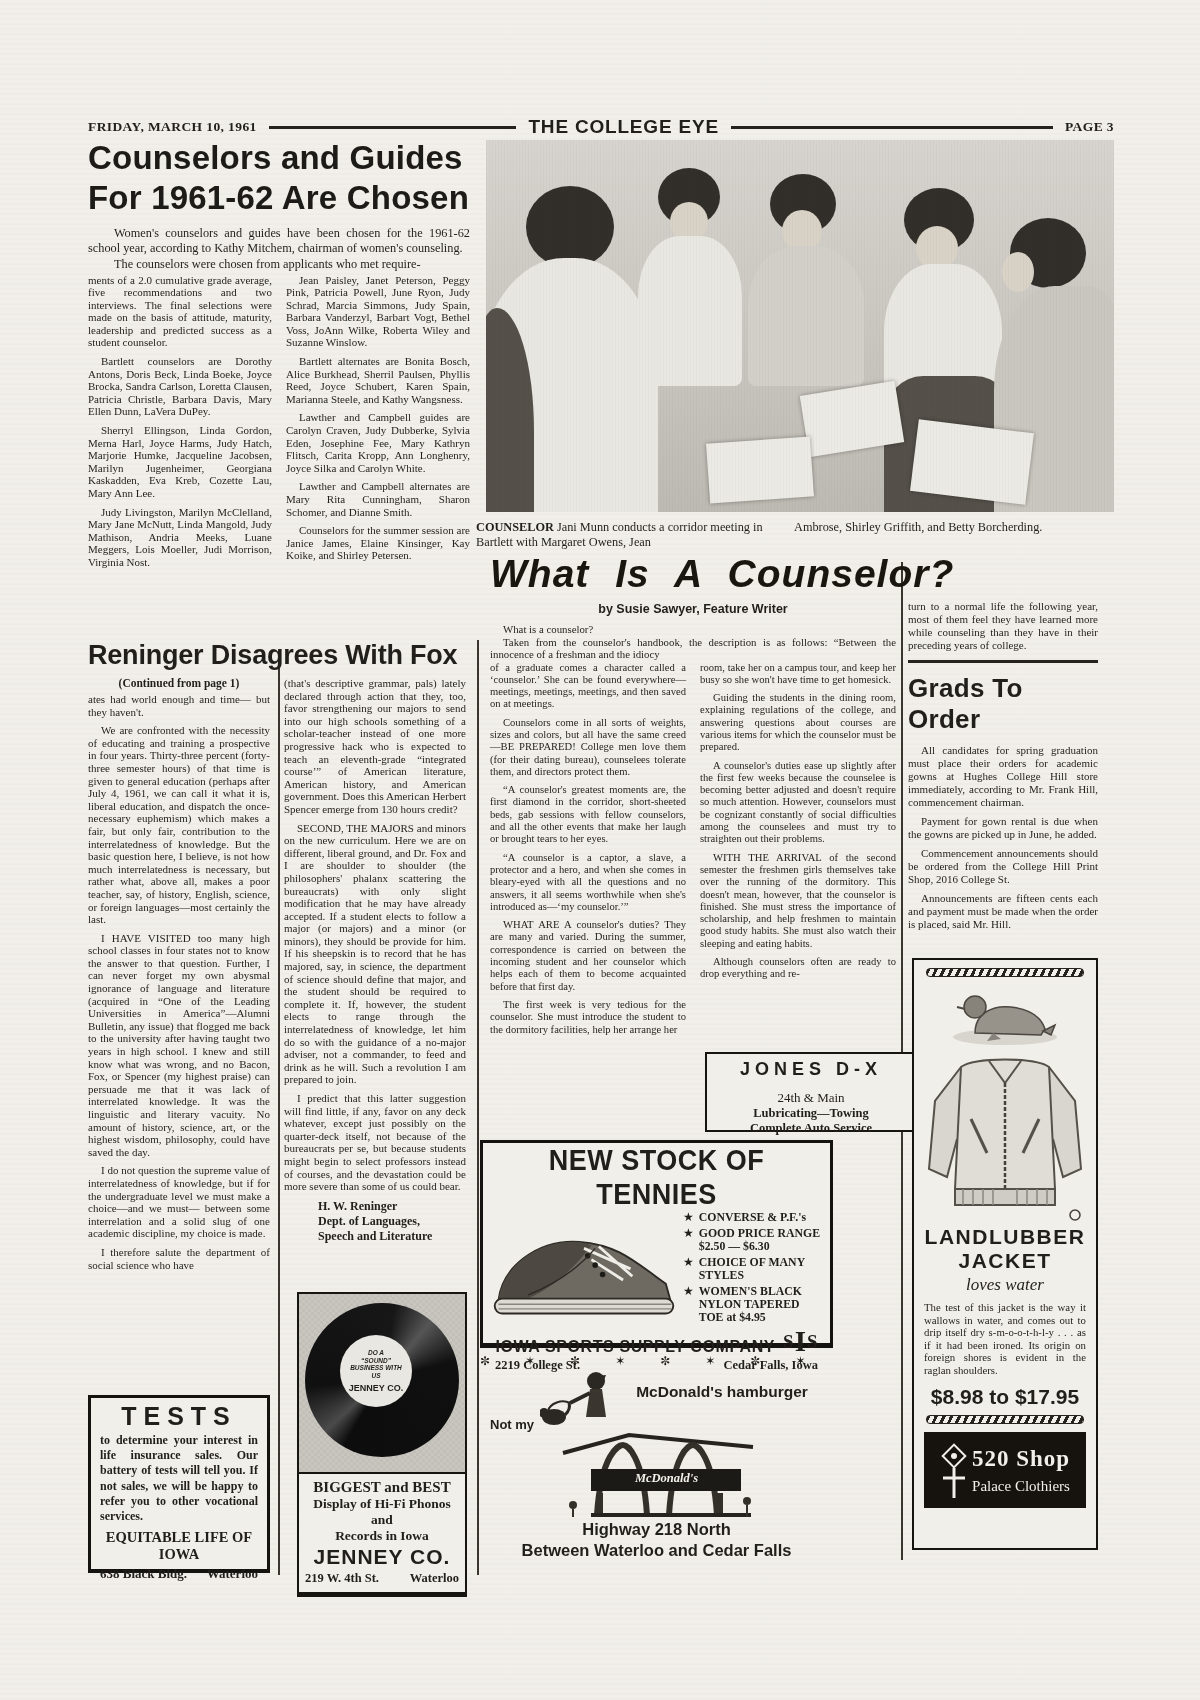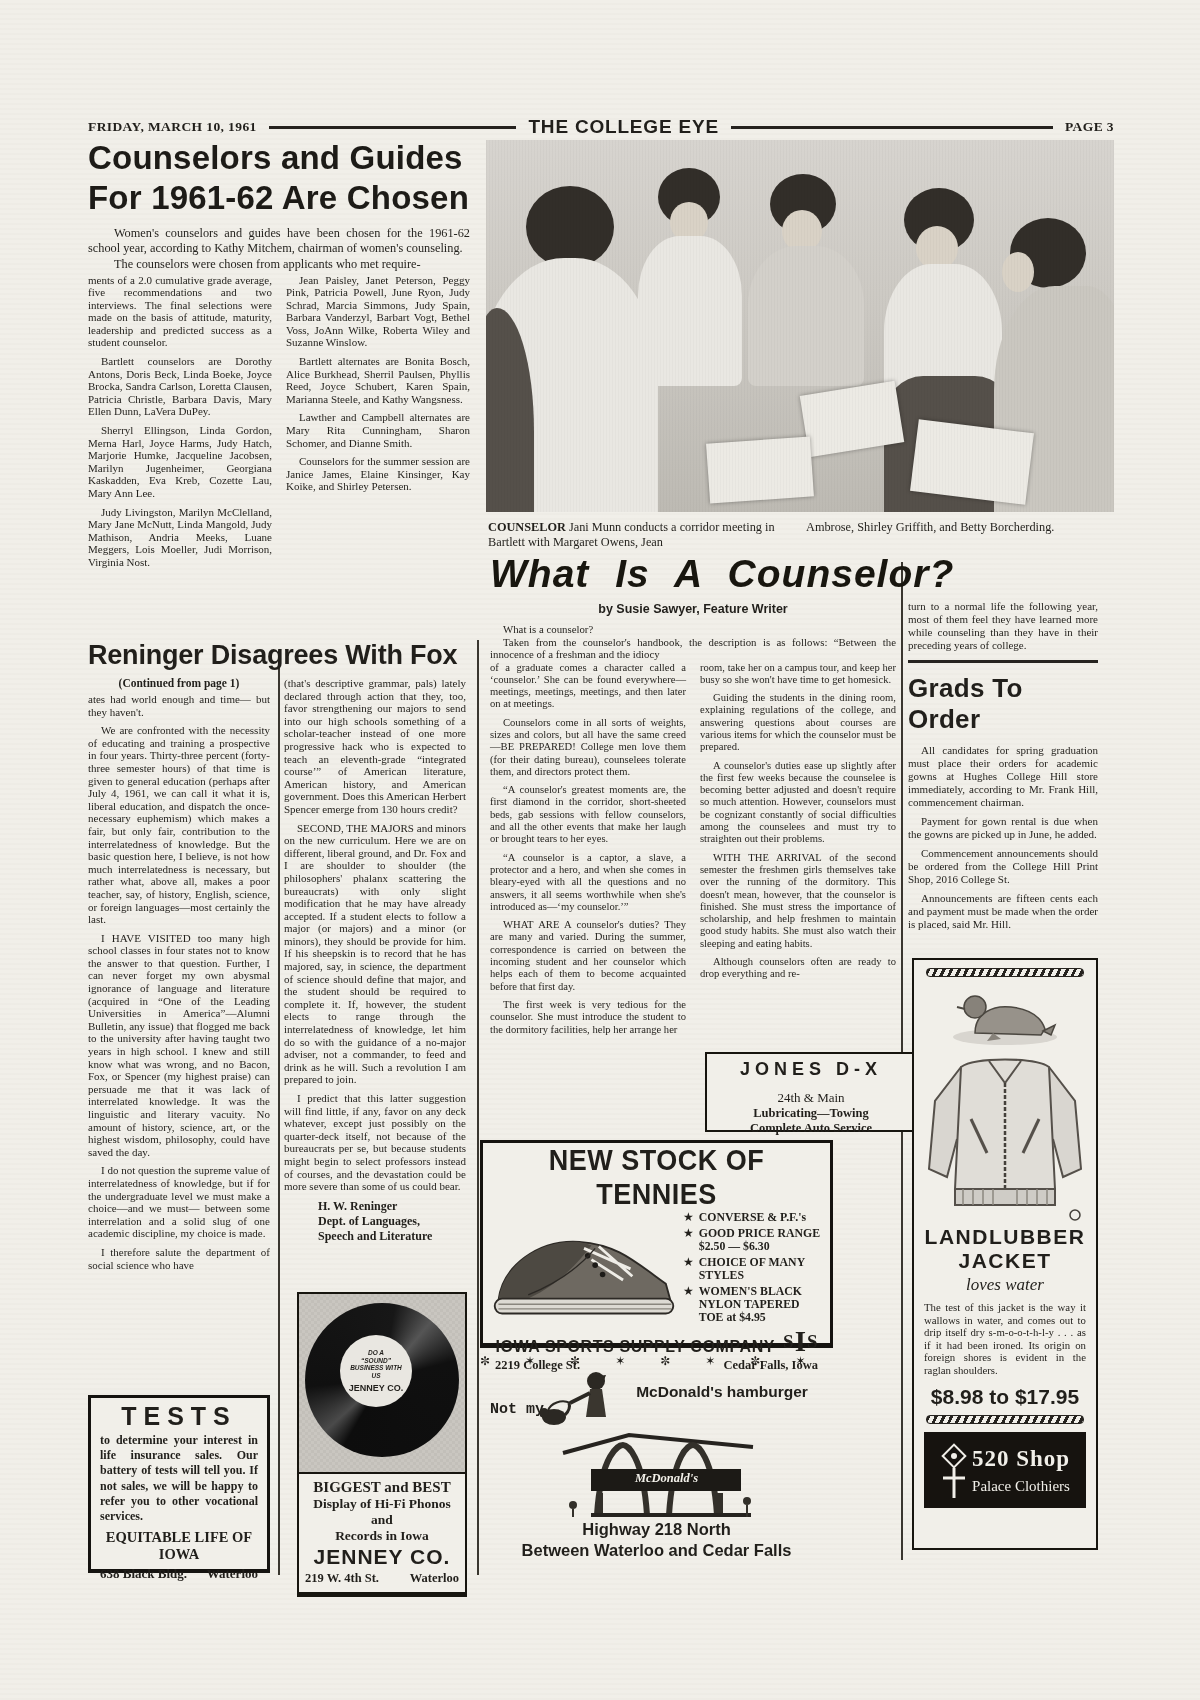--- a/index.html
+++ b/index.html
@@ -27,21 +27,21 @@
   #counselors{position:absolute;left:88px;top:138px;width:382px;}
   .art-hl{font-family:"Liberation Sans",sans-serif;font-size:33px;line-height:40px;font-weight:700;letter-spacing:.2px;margin:0 0 8px;color:#1d1b17;}
   #counselors .lead{font-size:12.3px;line-height:14.5px;text-align:justify;text-indent:26px;margin:0 0 2px;}
   #counselors .col{width:184px;}
   
   #photo{position:absolute;left:486px;top:140px;width:628px;height:372px;overflow:hidden;
          background:linear-gradient(180deg,#d7d4cf 0%,#ccc9c3 45%,#bdbab3 100%);}
   #photo .grain{position:absolute;inset:0;background:repeating-linear-gradient(90deg, rgba(0,0,0,.025) 0 1px, transparent 1px 3px);}
   .ph{position:absolute;}
   
-  #caption{position:absolute;left:488px;top:520px;width:626px;display:flex;gap:26px;font-size:12.3px;line-height:15px;}
+  #caption{position:absolute;left:476px;top:520px;width:626px;display:flex;gap:26px;font-size:12.3px;line-height:15px;}
   #caption .cap-l{width:292px;}
   #caption .cap-r{flex:1;}
   .cap-bold{font-weight:700;}
   
   #feature-hl{position:absolute;left:490px;top:552px;width:606px;font-family:"Liberation Sans",sans-serif;
       font-size:39px;font-weight:700;font-style:italic;letter-spacing:1px;word-spacing:14px;color:#18160f;}
   #feature-main{position:absolute;left:490px;top:602px;width:406px;}
   #feature-main .byline{text-align:center;font-weight:700;font-size:12.5px;margin:0 0 7px;font-family:"Liberation Sans",sans-serif;}
   #feature-main .intro{font-size:10.8px;line-height:12.5px;text-align:justify;margin:0;}
   #feature-main .cols{margin-top:1px;}
@@ -67,21 +67,21 @@
   .tn-company{display:flex;justify-content:center;align-items:flex-end;gap:8px;margin-top:0;}
   .tn-company .cname{font-family:"Liberation Sans",sans-serif;font-weight:700;font-size:16px;letter-spacing:.6px;}
   .sis{font-weight:700;line-height:1;}
   .sis .s{font-size:19px;}
   .sis .i{font-size:29px;vertical-align:-3px;padding:0 1px;}
   .tn-addr{display:flex;justify-content:space-between;font-weight:700;font-size:12.5px;margin-top:2px;padding:0 4px;}
   
   #mcd{position:absolute;left:480px;top:1354px;width:353px;height:212px;}
   .mcd-stars{font-size:12px;letter-spacing:16px;text-align:center;white-space:nowrap;overflow:hidden;color:#2a2archive823;}
   .mcd-mid{position:relative;height:58px;}
-  .mcd-notmy{position:absolute;left:10px;top:32px;font-family:Liberation Mono, monospace;font-weight:700;font-size:15px;}
+  .mcd-notmy{position:absolute;left:10px;top:48px;font-family:Liberation Sans, sans-serif;font-weight:700;font-size:13px;}
   .mcd-boy{position:absolute;left:60px;top:0;}
   .mcd-prod{position:absolute;left:152px;top:14px;width:180px;font-family:"Liberation Sans",sans-serif;font-weight:700;font-size:15.5px;text-align:center;}
   .mcd-signwrap{position:relative;width:200px;margin:0 auto;height:92px;}
   .mcd-signtext{position:absolute;left:50px;top:44px;width:120px;text-align:center;color:#f3f1ea;font-style:italic;font-weight:700;font-size:12.5px;font-family:"Liberation Serif",serif;}
   .mcd-l1,.mcd-l2{font-family:"Liberation Sans",sans-serif;font-weight:700;font-size:16.5px;text-align:center;line-height:21px;}
   
   #landlubber{position:absolute;left:912px;top:958px;width:186px;height:592px;border:2px solid #17150f;background:#f1efe9;box-sizing:border-box;padding:6px 10px;text-align:center;}
   .rope{height:7px;background:repeating-linear-gradient(115deg,#26231f 0 3px,#f1efe9 3px 7px);border:1px solid #26231f;border-radius:4px;margin:2px 2px;}
   .ll-title{font-family:"Liberation Sans",sans-serif;font-weight:700;font-size:21px;letter-spacing:1.5px;line-height:24px;margin:0;}
   .ll-sub{font-style:italic;font-size:17px;margin:2px 0 6px;}
@@ -151,20 +151,21 @@
     <div class="cols">
       <div class="col">
         <p class="bp nt">ments of a 2.0 cumulative grade average, five recommendations and two interviews. The final selections were made on the basis of attitude, maturity, leadership and predicted success as a student counselor.</p>
         <p class="bp">Bartlett counselors are Dorothy Antons, Doris Beck, Linda Boeke, Joyce Brocka, Sandra Carlson, Loretta Clausen, Patricia Christle, Barbara Davis, Mary Ellen Dunn, LaVera DuPey.</p>
         <p class="bp">Sherryl Ellingson, Linda Gordon, Merna Harl, Joyce Harms, Judy Hatch, Marjorie Humke, Jacqueline Jacobsen, Marilyn Jugenheimer, Georgiana Kaskadden, Eva Kreb, Cozette Lau, Mary Ann Lee.</p>
         <p class="bp">Judy Livingston, Marilyn McClelland, Mary Jane McNutt, Linda Mangold, Judy Mathison, Andria Meeks, Luane Meggers, Lois Moeller, Judi Morrison, Virginia Nost.</p>
       </div>
       <div class="col">
         <p class="bp">Jean Paisley, Janet Peterson, Peggy Pink, Patricia Powell, June Ryon, Judy Schrad, Marcia Simmons, Judy Spain, Barbara Vanderzyl, Barbart Vogt, Bethel Voss, JoAnn Wilke, Roberta Wiley and Suzanne Winslow.</p>
         <p class="bp">Bartlett alternates are Bonita Bosch, Alice Burkhead, Sherril Paulsen, Phyllis Reed, Joyce Schubert, Karen Spain, Marianna Steele, and Kathy Wangsness.</p>
+        <p class="bp">Lawther and Campbell guides are Carolyn Craven, Judy Dubberke, Sylvia Eden, Josephine Fee, Mary Kathryn Flitsch, Carita Kropp, Ann Longhenry, Joyce Silka and Carolyn White.</p>
         <p class="bp">Lawther and Campbell alternates are Mary Rita Cunningham, Sharon Schomer, and Dianne Smith.</p>
         <p class="bp">Counselors for the summer session are Janice James, Elaine Kinsinger, Kay Koike, and Shirley Petersen.</p>
       </div>
     </div>
   </section>
 
   <div id="photo">
 
     <div class="ph hair" style="left:40px;top:46px;width:88px;height:82px;"></div>
     <div class="ph blouse" style="left:-8px;top:118px;width:180px;height:256px;border-radius:48% 46% 0 0;"></div>
@@ -199,21 +200,21 @@
   </div>
 
   <div id="feature-hl">What Is A Counselor?</div>
 
   <section id="feature-main">
     <p class="byline">by Susie Sawyer, Feature Writer</p>
     <p class="intro" style="text-indent:13px">What is a counselor?</p>
     <p class="intro" style="text-indent:13px">Taken from the counselor's handbook, the description is as follows: “Between the innocence of a freshman and the idiocy</p>
     <div class="cols">
       <div class="col">
-        <p class="fp nt">of a graduate comes a character called a ‘counselor.’ She can be found everywhere—meetings, meetings, meetings, and then later on at meetings.</p>
+        <p class="fp nt">of a graduate comes a character called a ‘counselor.’ She can be found everywhere—meetings, meetings, meetings, and then saved on at meetings.</p>
         <p class="fp">Counselors come in all sorts of weights, sizes and colors, but all have the same creed—BE PREPARED! College men love them (for their dating bureau), counselees tolerate them, and directors protect them.</p>
         <p class="fp">“A counselor's greatest moments are, the first diamond in the corridor, short-sheeted beds, gab sessions with fellow counselors, and all the other events that make her laugh or brought tears to her eyes.</p>
         <p class="fp">“A counselor is a captor, a slave, a protector and a hero, and when she comes in bleary-eyed with all the questions and no answers, it all seems worthwhile when she's introduced as—‘my counselor.’”</p>
         <p class="fp">WHAT ARE A counselor's duties? They are many and varied. During the summer, correspondence is carried on between the incoming student and her counselor which helps each of them to become acquainted before that first day.</p>
         <p class="fp">The first week is very tedious for the counselor. She must introduce the student to the dormitory facilities, help her arrange her</p>
       </div>
       <div class="col">
         <p class="fp nt">room, take her on a campus tour, and keep her busy so she won't have time to get homesick.</p>
         <p class="fp">Guiding the students in the dining room, explaining regulations of the college, and answering questions about courses are various items for which the counselor must be prepared.</p>
         <p class="fp">A counselor's duties ease up slightly after the first few weeks because the counselee is becoming better adjusted and doesn't require so much attention. However, counselors must be cognizant constantly of social difficulties among the counselees and must try to straighten out their problems.</p>

